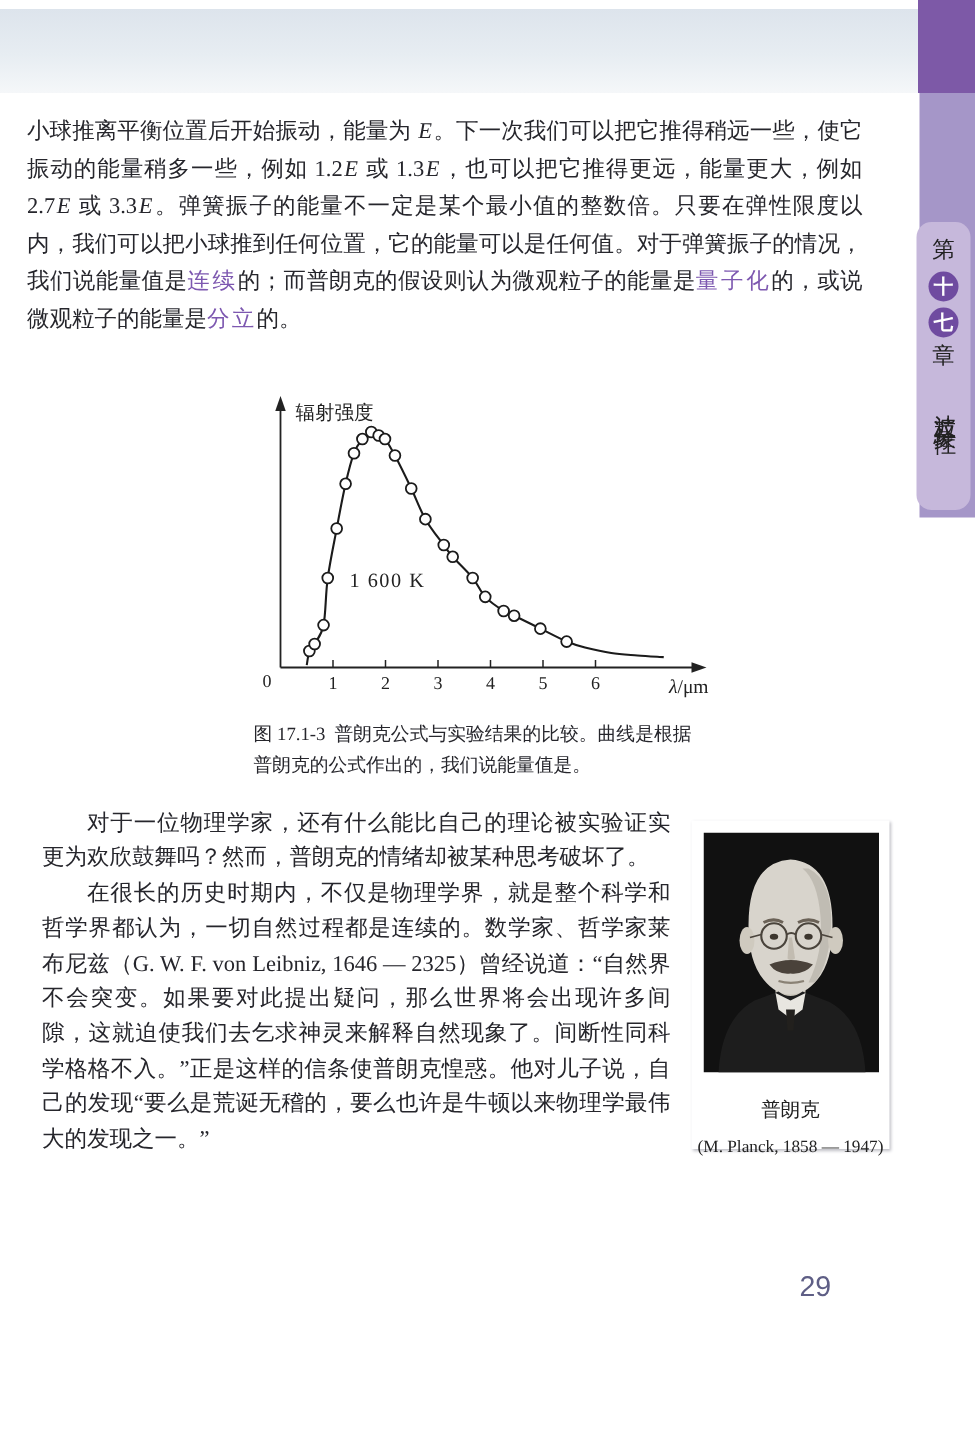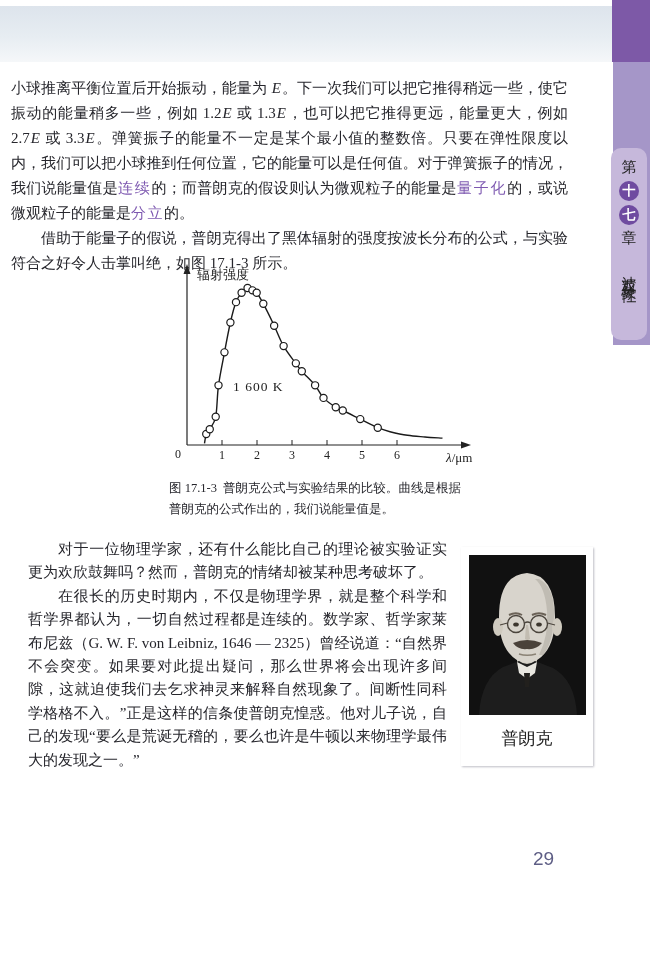--- a/index.html
+++ b/index.html
@@ -14,37 +14,37 @@
   .side-tab{position:absolute;left:611px;top:148px;width:36px;height:192px;background:#c6b8db;
             border-radius:10px;z-index:4;display:flex;flex-direction:column;align-items:center;
             padding-top:10px;box-sizing:border-box;gap:4px;}
   .side-char{font-size:15px;color:#222;line-height:19px;}
   .num-circle{width:20px;height:20px;border-radius:50%;background:#6f4ba0;color:#fff;
               font-size:13px;font-weight:bold;line-height:20px;text-align:center;}
   .side-gap{height:8px;}
   .side-title{writing-mode:vertical-rl;text-orientation:upright;font-size:15px;color:#222;
               letter-spacing:3px;line-height:20px;}
   
-  .text-block-top{position:absolute;left:11px;top:76px;width:557px;font-size:15px;line-height:25px;}
+  .text-block-top{position:absolute;left:18px;top:76px;width:557px;font-size:15px;line-height:25px;}
   .text-block-main{position:absolute;left:28px;top:538px;width:565px;font-size:15px;line-height:23.4px;}
   .para{margin:0;text-align:justify;text-indent:2em;}
   .para.no-indent{text-indent:0;}
   .em-term{color:#7d58b0;letter-spacing:1.5px;}
   .var{font-style:italic;padding:0 1px;}
   
   .figure{position:absolute;left:155px;top:258px;width:320px;}
   .fig-caption{margin:4px auto 0;width:292px;font-size:12.5px;line-height:21px;text-align:justify;}
   .fig-caption b{font-weight:normal;margin-right:6px;}
   svg text.tick{font-family:"Liberation Serif","DejaVu Serif",serif;font-size:12px;fill:#222;}
   svg text.axis-label{font-family:"Liberation Serif","DejaVu Serif",serif;font-size:13px;fill:#222;}
   svg text.annot{font-family:"Liberation Serif","DejaVu Serif",serif;font-size:13.5px;fill:#222;letter-spacing:1px;}
   
   .photo-card{float:right;width:132px;height:219px;margin:9px 0 8px 14px;background:#fff;
               box-shadow:1px 1px 2px #bfbfc6;text-align:center;box-sizing:border-box;padding-top:8px;}
-  .photo-name{font-size:17px;margin-top:5px;color:#222;}
+  .photo-name{font-size:13px;margin-top:5px;color:#222;}
   .photo-dates{font-size:11.5px;margin-top:2px;color:#222;}
   
   .page-number{position:absolute;left:533px;top:848px;font-family:"Liberation Sans","DejaVu Sans",sans-serif;
                font-size:19px;color:#5e5e85;}
 </style>
 </head>
 <body>
 
 <div class="page">
 
@@ -56,21 +56,20 @@
     <span class="side-char">第</span>
     <span class="num-circle">十</span>
     <span class="num-circle">七</span>
     <span class="side-char">章</span>
     <span class="side-gap"></span>
     <span class="side-title">波粒二象性</span>
   </div>
 
   <div class="text-block-top">
     <p class="para no-indent"><span>小球推离平衡位置后开始振动，能量为 </span><span class="var">E</span><span>。下一次我们可以把它推得稍远一些，使它振动的能量稍多一些，例如 1.2</span><span class="var">E</span><span> 或 1.3</span><span class="var">E</span><span>，也可以把它推得更远，能量更大，例如 2.7</span><span class="var">E</span><span> 或 3.3</span><span class="var">E</span><span>。弹簧振子的能量不一定是某个最小值的整数倍。只要在弹性限度以内，我们可以把小球推到任何位置，它的能量可以是任何值。对于弹簧振子的情况，我们说能量值是</span><span class="em-term">连续</span><span>的；而普朗克的假设则认为微观粒子的能量是</span><span class="em-term">量子化</span><span>的，或说微观粒子的能量是</span><span class="em-term">分立</span><span>的。</span></p>
-    <p class="para"><span>借助于能量子的假说，普朗克得出了黑体辐射的强度按波长分布的公式，与实验符合之好令人击掌叫绝，如图 17.1-3 所示。</span></p>
   </div>
 
   <div class="figure">
     <svg id="chart-svg" width="320" height="212" viewBox="0 0 320 212">
         <line x1="32" y1="187" x2="308" y2="187" stroke="#222" stroke-width="1.2"></line>
         <polygon points="316,187 306,183.5 306,190.5" fill="#222"></polygon>
         <line x1="32" y1="187" x2="32" y2="12" stroke="#222" stroke-width="1.2"></line>
         <polygon points="32,6 28.5,16 35.5,16" fill="#222"></polygon>
         <text x="23" y="200" text-anchor="middle" class="tick">0</text>
         <line x1="67" y1="187" x2="67" y2="182" stroke="#222" stroke-width="1"></line>
@@ -141,20 +140,21 @@
           <path d="M44,88 Q58,82 73,88 Q67,95 58,94 Q49,95 44,88 Z" fill="#4a423a"></path>
           <path d="M50,99 Q58,101.5 67,99" stroke="#8a8275" stroke-width="1.5" fill="none"></path>
         </g>
         <g>
           <path d="M10,160 Q12,124 34,112 L50,106 Q58,112 66,106 L84,113 Q106,125 108,160 Z" fill="#1d1d1d"></path>
           <polygon points="48,107 58,112 68,107 66,118 58,124 50,118" fill="#e8e6e0"></polygon>
           <polygon points="55,118 61,118 60,132 56,132" fill="#22201d"></polygon>
         </g>
       </svg>
       <div class="photo-name">普朗克</div>
+      <div class="photo-dates">(M. Planck, 1858 — 1947)</div>
     </div>
 
     <p class="para"><span>对于一位物理学家，还有什么能比自己的理论被实验证实更为欢欣鼓舞吗？然而，普朗克的情绪却被某种思考破坏了。</span></p>
     <p class="para"><span>在很长的历史时期内，不仅是物理学界，就是整个科学和哲学界都认为，一切自然过程都是连续的。数学家、哲学家莱布尼兹（G. W. F. von Leibniz, 1646 — 2325）曾经说道：“自然界不会突变。如果要对此提出疑问，那么世界将会出现许多间隙，这就迫使我们去乞求神灵来解释自然现象了。间断性同科学格格不入。”正是这样的信条使普朗克惶惑。他对儿子说，自己的发现“要么是荒诞无稽的，要么也许是牛顿以来物理学最伟大的发现之一。”</span></p>
   </div>
 
   <div class="page-number">29</div>
 
 </div>
 

